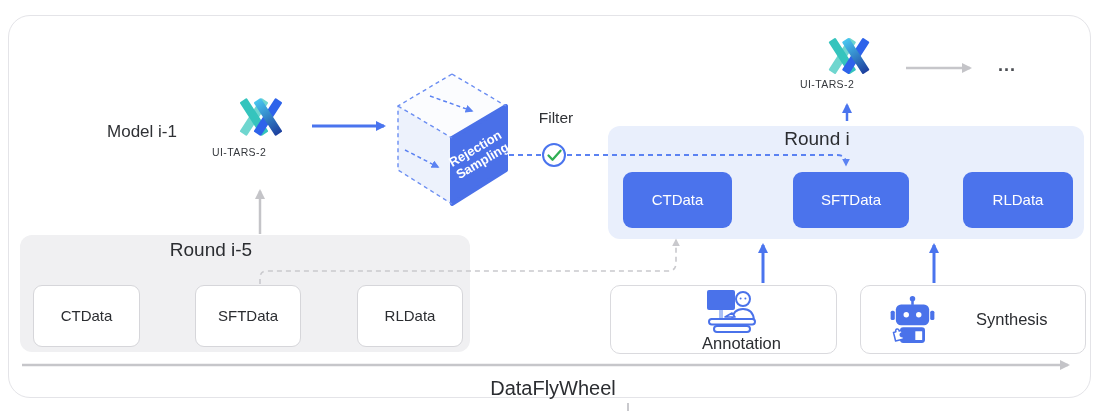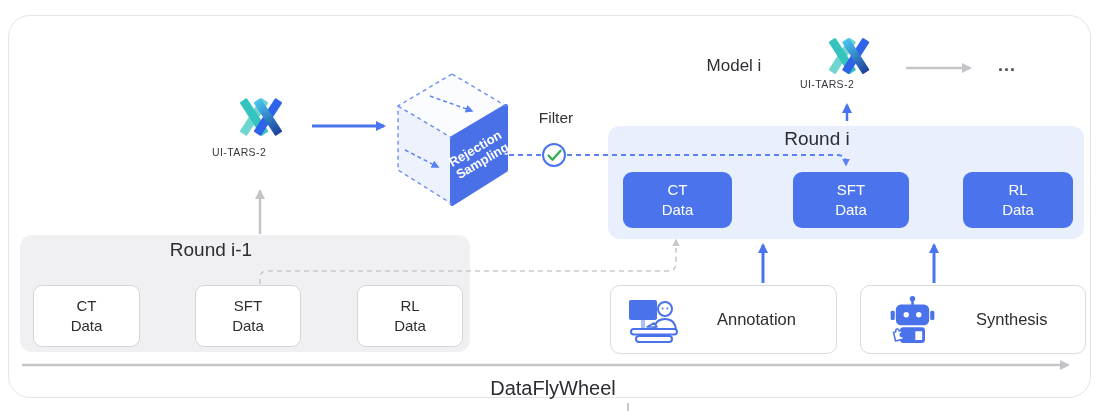--- a/index.html
+++ b/index.html
@@ -6,41 +6,42 @@
   .stage{position:relative;width:1097px;height:411px;background:#ffffff;
          font-family:"Liberation Sans",sans-serif;overflow:hidden;}
   .abs{position:absolute;}
   .frame{left:8px;top:15px;width:1081px;height:381px;border:1.5px solid #e4e4e8;border-radius:22px;}
   .lbl{color:#2f3135;font-size:17px;font-weight:500;text-align:center;line-height:19px;}
   .caption{font-size:10.5px;letter-spacing:.4px;color:#35383d;font-weight:500;text-align:left;}
   .panel{border-radius:12px;}
   .panel-blue{background:#e9effc;}
   .panel-gray{background:#f0f0f2;}
   .panel-title{font-size:19px;font-weight:500;color:#2b2d31;text-align:center;}
-  .databox{display:flex;flex-direction:column;align-items:center;justify-content:center;
+  .databox{display:flex;align-items:center;justify-content:center;
            font-size:15px;line-height:20px;font-weight:500;border-radius:9px;text-align:center;}
   .databox-blue{background:#4b73ec;color:#ffffff;}
   .databox-white{background:#ffffff;color:#2b2d31;border:1.3px solid #d6d6da;}
   .procbox{background:#ffffff;border:1.3px solid #dadade;border-radius:10px;
            display:flex;align-items:center;}
   .procbox .plabel{font-size:16.5px;font-weight:500;color:#2b2d31;}
   .ellipsis{font-size:18px;font-weight:700;color:#4a4d52;text-align:center;letter-spacing:1px;}
   .flywheel-label{font-size:20px;font-weight:500;color:#2b2d31;text-align:center;}
   .tick{background:#c9c9cd;}
   svg{display:block;}
   .overlay{position:absolute;left:0;top:0;z-index:6;pointer-events:none;}
   .z2{z-index:2}.z3{z-index:3}
 </style>
 </head>
 <body>
 
 <div class="stage">
 
   <div class="abs frame"></div>
 
+  <div class="abs lbl" style="left:82px;top:122px;width:120px;">Model i-1</div>
 
   <svg class="abs" style="left:237px;top:92px;" width="50" height="50" viewBox="0 0 50 50">
     <defs>
       <linearGradient id="lgNavy" x1="0" y1="0" x2="0" y2="1">
         <stop offset="0" stop-color="#49c7f0"></stop>
           <stop offset="1" stop-color="#1d3f9e"></stop>
       </linearGradient>
     </defs>
     <g>
       <rect x="-4.3" y="-20" width="8.6" height="40" rx="1.2" transform="translate(17,25) rotate(33)" fill="#6fd6cf"></rect>
@@ -48,21 +49,20 @@
     </g>
     <g>
       <rect x="-4.3" y="-20" width="8.6" height="40" rx="1.2" transform="translate(31,25) rotate(33)" fill="#2e63ea"></rect>
       <rect x="-4.3" y="-20" width="8.6" height="40" rx="1.2" transform="translate(31,25) rotate(-33)" fill="url(#lgNavy)"></rect>
     </g>
   </svg>
   <div class="abs caption" style="left:212px;top:146px;width:100px;">UI-TARS-2</div>
 
   <div class="abs lbl" style="left:516px;top:108px;width:80px;font-size:15.5px;">Filter</div>
 
-  <div class="abs lbl" style="left:674px;top:56px;width:120px;">Model i</div>
 
   <svg class="abs" style="left:826px;top:32px;" width="48" height="48" viewBox="0 0 50 50">
     <g>
       <rect x="-4.3" y="-20" width="8.6" height="40" rx="1.2" transform="translate(17,25) rotate(33)" fill="#6fd6cf"></rect>
       <rect x="-4.3" y="-20" width="8.6" height="40" rx="1.2" transform="translate(17,25) rotate(-33)" fill="#35c4bd"></rect>
     </g>
     <g>
       <rect x="-4.3" y="-20" width="8.6" height="40" rx="1.2" transform="translate(31,25) rotate(33)" fill="#2e63ea"></rect>
       <rect x="-4.3" y="-20" width="8.6" height="40" rx="1.2" transform="translate(31,25) rotate(-33)" fill="url(#lgNavy)"></rect>
     </g>
@@ -81,36 +81,36 @@
   <div class="abs databox databox-blue z3" style="left:793px;top:172px;width:116px;height:56px;">
     <span>SFT</span>
     <span>Data</span>
   </div>
   <div class="abs databox databox-blue z3" style="left:963px;top:172px;width:110px;height:56px;">
     <span>RL</span>
     <span>Data</span>
   </div>
 
   <div class="abs panel panel-gray z2" style="left:20px;top:235px;width:450px;height:117px;"></div>
-  <div class="abs panel-title z3" style="left:156px;top:239px;width:110px;">Round i-1</div>
+  <div class="abs panel-title z3" style="left:156px;top:239px;width:110px;">Round i-5</div>
 
   <div class="abs databox databox-white z3" style="left:33px;top:285px;width:105px;height:60px;">
     <span>CT</span>
     <span>Data</span>
   </div>
   <div class="abs databox databox-white z3" style="left:195px;top:285px;width:104px;height:60px;">
     <span>SFT</span>
     <span>Data</span>
   </div>
   <div class="abs databox databox-white z3" style="left:357px;top:285px;width:104px;height:60px;">
     <span>RL</span>
     <span>Data</span>
   </div>
 
-  <div class="abs procbox z3" style="left:610px;top:285px;width:225px;height:67px;">
+  <div class="abs procbox z3" style="left:610px;top:285px;width:225px;height:67px;flex-direction:column;">
     <svg style="margin-left:16px;" width="54" height="48" viewBox="0 0 54 48">
       <circle cx="38" cy="13" r="7" fill="#ffffff" stroke="#4a72ea" stroke-width="2"></circle>
       <circle cx="35.6" cy="12.5" r="1" fill="#4a72ea"></circle>
       <circle cx="40.4" cy="12.5" r="1" fill="#4a72ea"></circle>
       <path d="M27,34 q1,-11 11,-11 q10,0 11,11" fill="#ffffff" stroke="#4a72ea" stroke-width="2"></path>
       <rect x="2" y="4" width="28" height="20" rx="2" fill="#4a72ea"></rect>
       <rect x="14" y="24" width="4" height="8" fill="#a9c0f6"></rect>
       <path d="M20,31 l7,-4 l3,4 z" fill="#ffffff" stroke="#4a72ea" stroke-width="1.6" stroke-linejoin="round"></path>
       <rect x="4" y="33" width="46" height="5.5" rx="2.7" fill="#ffffff" stroke="#4a72ea" stroke-width="2"></rect>
       <rect x="9" y="40" width="36" height="6" rx="3" fill="#ffffff" stroke="#4a72ea" stroke-width="2"></rect>

